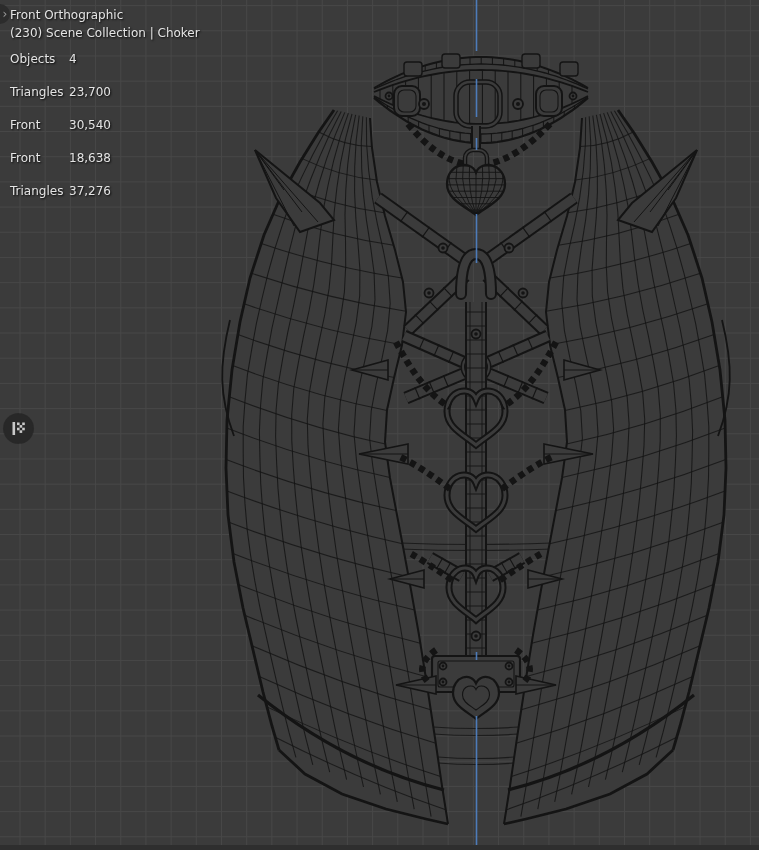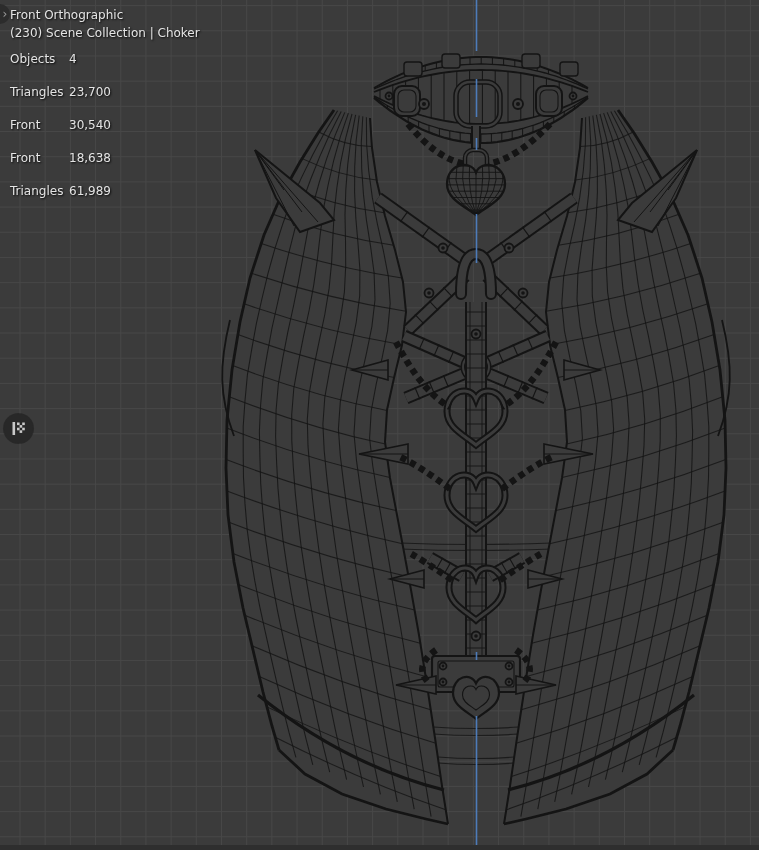--- a/index.html
+++ b/index.html
@@ -377,21 +377,21 @@
     <div class="stats">
       <span>Objects</span>
       <span>4</span>
       <span>Triangles</span>
       <span>23,700</span>
       <span>Front</span>
       <span>30,540</span>
       <span>Front</span>
       <span>18,638</span>
       <span>Triangles</span>
-      <span>61,989</span>
+      <span>37,276</span>
     </div>
   </div>
 
   <div class="chevron-tab">
     <span>›</span>
   </div>
 
   <div class="tool-btn">
     <svg width="15" height="15" viewBox="0 0 15 15">
       <rect x="1.5" y="1" width="2.6" height="13" fill="#c9c9c9"></rect>

